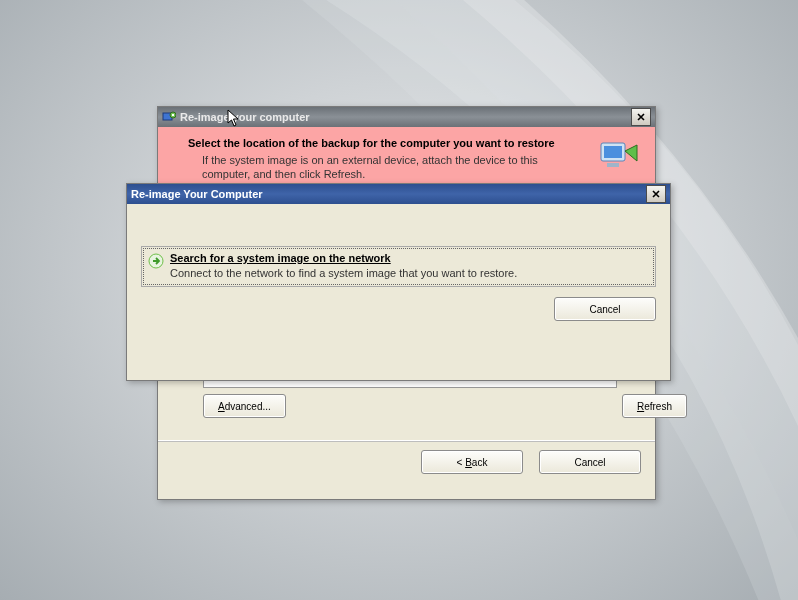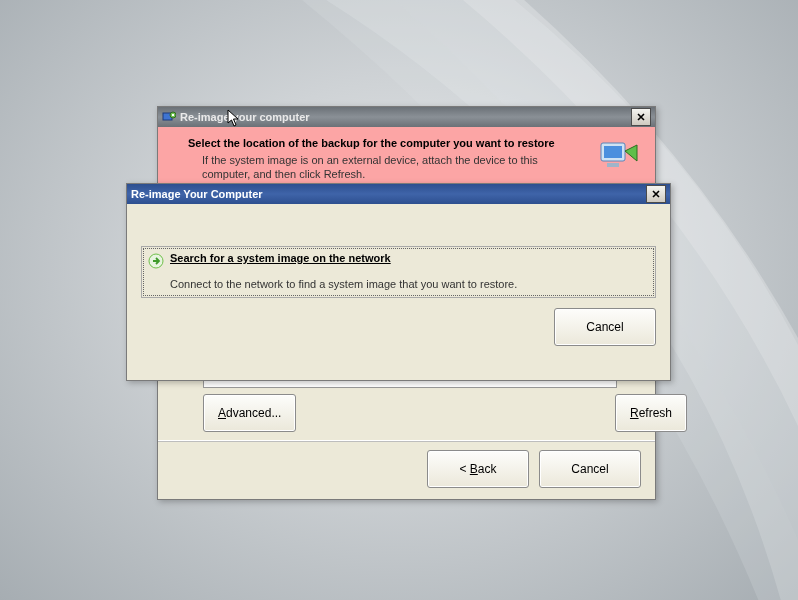--- a/index.html
+++ b/index.html
@@ -14,33 +14,33 @@
 .titlebar .spacer{flex:1}
 .closebtn{width:18px;height:16px;border:1px solid #4b4b4b;background:linear-gradient(#f4f4f0,#cfcac0);color:#000;display:flex;align-items:center;justify-content:center;font-size:10px;font-family:Arial;cursor:default}
 .sysicon{width:14px;height:14px;margin-right:4px;display:flex;align-items:center;justify-content:center}
 
 .header-band{background:#fca5a5;border-bottom:1px solid #b0b0b0;padding:10px 16px 10px 30px;display:flex;gap:10px}
 .header-text{flex:1}
 .header-text .bold{font-weight:bold;margin-bottom:4px}
 .header-text .desc{color:#333;padding-left:14px;line-height:14px}
 .wizard-body{position:relative;height:296px}
 .table-placeholder{position:absolute;left:45px;top:172px;width:412px;height:22px;background:#fff;border:1px solid #999}
-.btn{display:inline-flex;align-items:center;justify-content:center;height:22px;padding:7px 14px;background:linear-gradient(#fdfdfb,#ebe8da);border:1px solid #8b8b8b;border-radius:3px;font-size:12px;cursor:default;box-shadow:0 0 0 1px #fff inset}
+.btn{display:inline-flex;align-items:center;justify-content:center;height:22px;padding:0 14px;background:linear-gradient(#fdfdfb,#ebe8da);border:1px solid #8b8b8b;border-radius:3px;font-size:10px;cursor:default;box-shadow:0 0 0 1px #fff inset}
 .btn.disabled{color:#9a9a9a}
 .btn-row{position:absolute;left:45px;top:202px;width:484px;display:flex;justify-content:space-between}
 .footer-sep{position:absolute;left:0;right:0;top:248px;height:1px;background:#bdbdbd;border-top:1px solid #fff}
-.footer-btns{position:absolute;right:14px;top:258px;display:flex;}
+.footer-btns{position:absolute;right:14px;top:258px;display:flex;gap:6px}
 
 .modal-body{background:#ece9d8;padding:14px 14px 12px;min-height:150px}
 .opt{border:1px dashed transparent;padding:5px 20px 6px 28px;position:relative;margin-bottom:4px}
 .opt.focused{border:1px solid #a9a9a9;outline:1px dotted #666;outline-offset:-3px}
 .opt .arrow{position:absolute;left:6px;top:6px;width:16px;height:16px}
 .opt .title{font-weight:bold;color:#000}
 .opt.focused .title{text-decoration:underline}
-.opt .desc{color:#333;margin-top:13px;line-height:14px}
+.opt .desc{color:#333;margin-top:2px;line-height:14px}
 .modal-footer{display:flex;justify-content:flex-end;margin-top:10px}
 .und{text-decoration:underline}
 .cursor{position:absolute;left:227px;top:109px;pointer-events:none}
 </style>
 </head>
 <body>
 
 <div class="desktop">
   <div class="swoosh">
     <svg viewBox="0 0 798 600">

